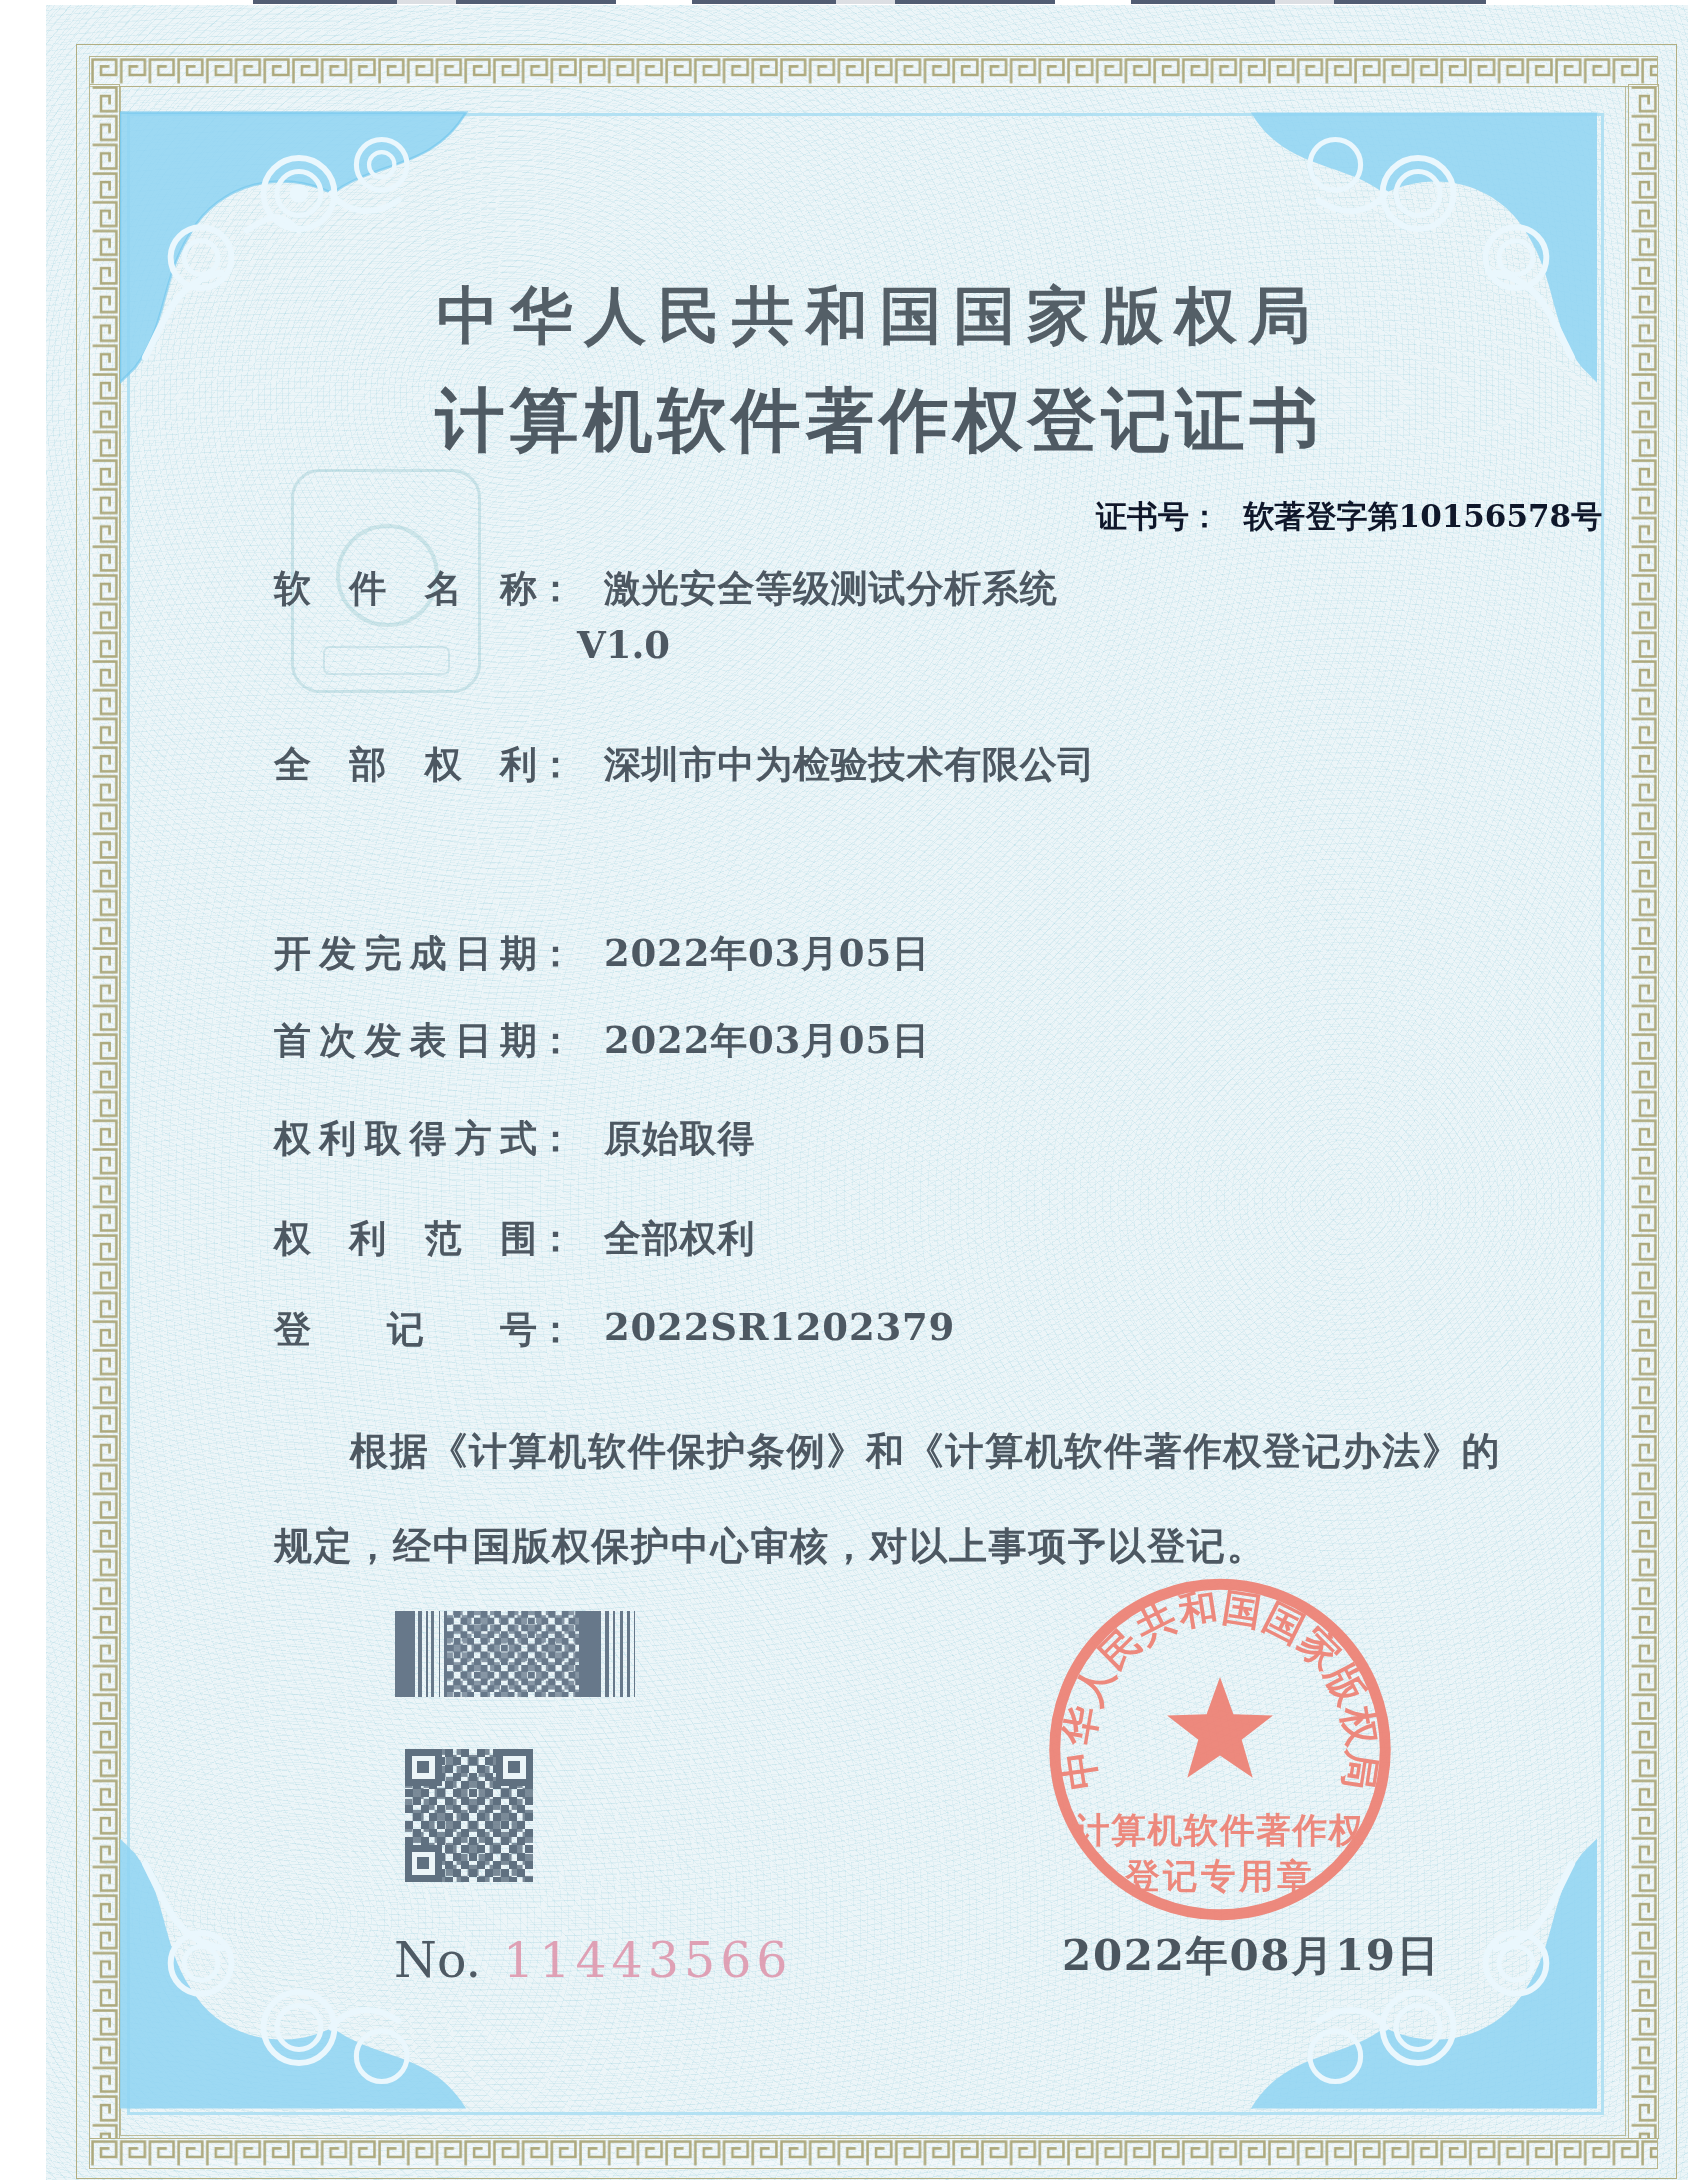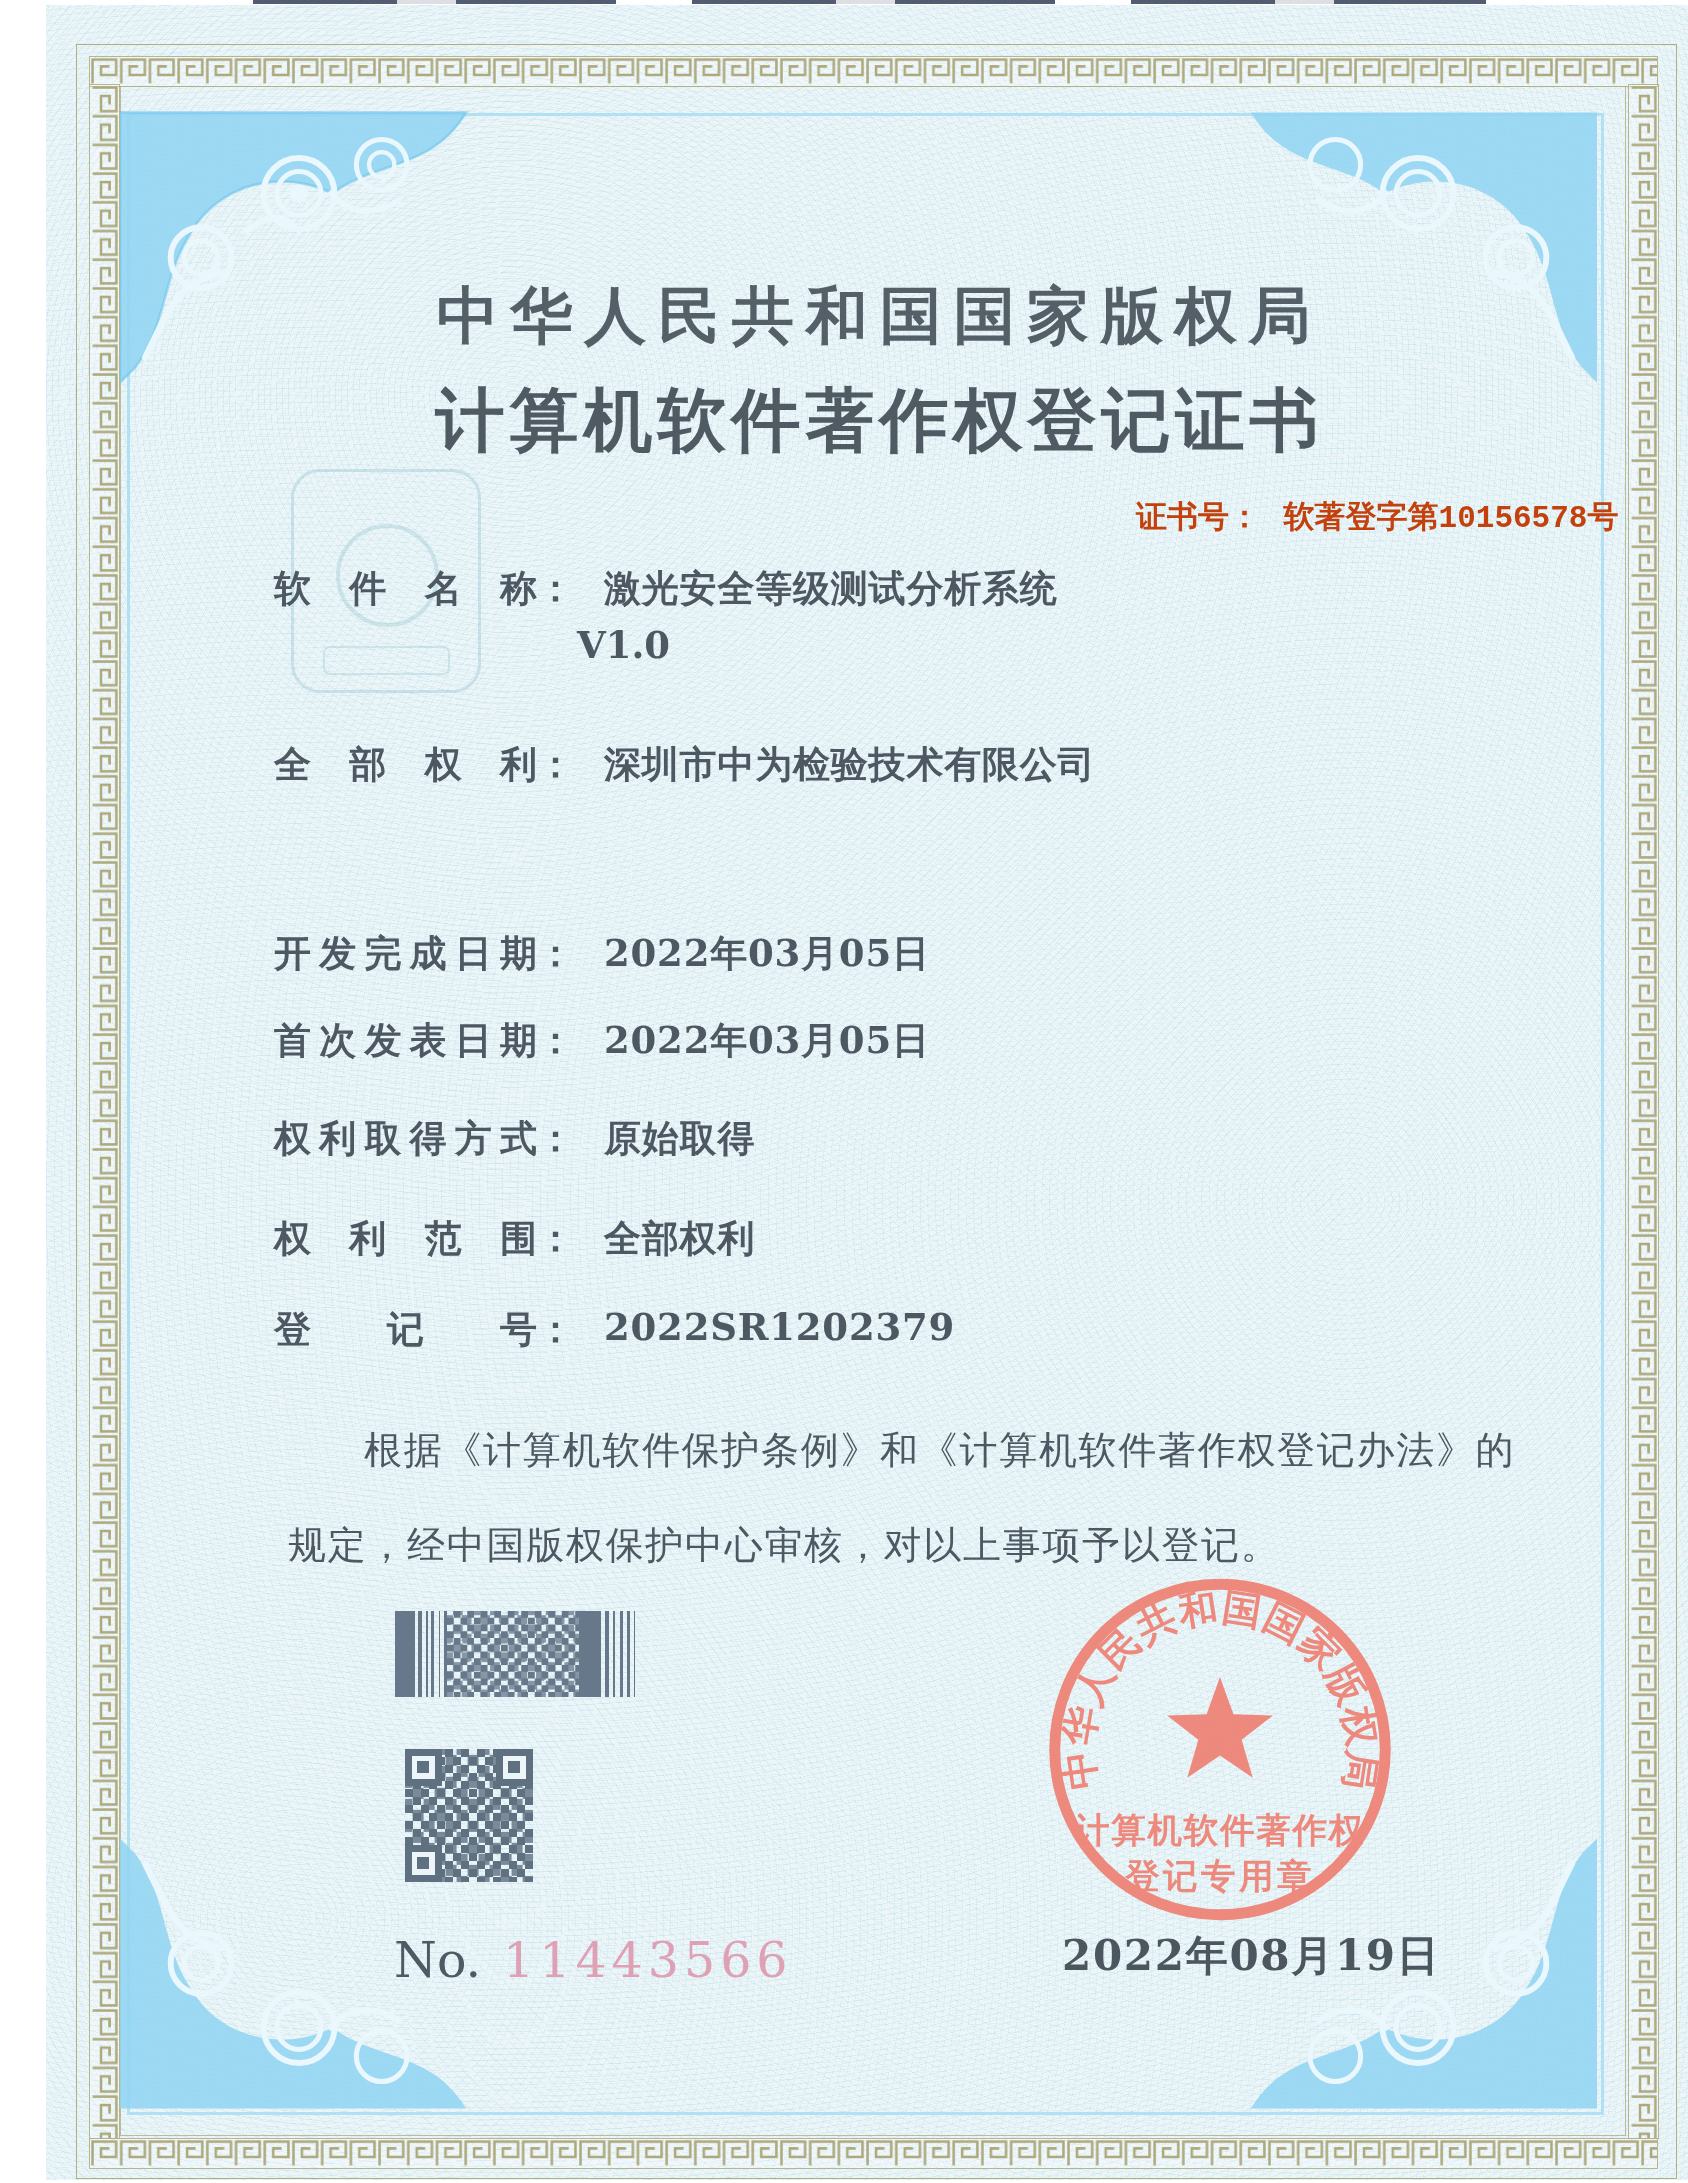--- a/index.html
+++ b/index.html
@@ -35,30 +35,30 @@
   .corner.br{left:1234px;top:1834px;transform:scale(-1,-1);}
 
   .watermark{position:absolute;left:291px;top:469px;width:184px;height:218px;border:3.4px solid rgba(125,185,195,.30);border-radius:29px;}
   .watermark .wm-circle{position:absolute;left:42px;top:52px;width:95px;height:95px;border:4.2px solid rgba(125,185,195,.28);border-radius:50%;}
   .watermark .wm-foot{position:absolute;left:29px;bottom:15px;width:123px;height:25px;border:2.5px solid rgba(125,185,195,.25);border-radius:6.8px;}
 
   .authority{position:absolute;left:46px;right:0;top:274px;text-align:center;font-size:62px;font-weight:bold;
     color:#545f67;letter-spacing:11.8px;}
   .cert-title{position:absolute;left:46px;right:0;top:375px;text-align:center;font-size:69px;font-weight:bold;
     color:#4f5a63;letter-spacing:5px;}
-  .cert-no{position:absolute;left:1136px;top:496px;font-size:31px;font-weight:bold;color:#c2410c;font-family:Liberation Mono, monospace;}
+  .cert-no{position:absolute;left:1096px;top:496px;font-size:31px;font-weight:bold;color:#0f172a;}
   .cert-no .cn-val{margin-left:23.6px;}
 
   .row{position:absolute;left:274px;font-size:37px;font-weight:bold;color:#4d5862;white-space:nowrap;}
   .row .lbl{display:inline-block;width:263px;text-align:justify;text-align-last:justify;vertical-align:top;}
   .row .colon{display:inline-block;vertical-align:top;}
   .row .val{display:inline-block;margin-left:30px;vertical-align:top;letter-spacing:0.8px;text-align:right;}
   .version-line{position:absolute;left:577px;top:623px;font-size:37px;font-weight:bold;color:#4d5862;}
 
-  .statement{position:absolute;left:288px;top:1403px;width:1233px;font-size:38px;font-weight:normal;
+  .statement{position:absolute;left:274px;top:1403px;width:1233px;font-size:38px;font-weight:bold;
     color:#4d5862;line-height:95px;letter-spacing:1.7px;}
   .statement .ln1{text-indent:76px;}
 
   
   .barcode{position:absolute;left:395px;top:1611px;width:240px;height:86px;display:flex;}
   .bc-solid-l{width:20px;height:100%;background:#67788a;}
   .bc-bars1{width:32px;height:100%;background:repeating-linear-gradient(90deg,transparent 0 3.4px,#67788a 3.4px 6.8px,transparent 6.8px 11px,#67788a 11px 12.7px);}
   .bc-matrix{flex:1;height:100%;
      background-image:repeating-conic-gradient(#67788a 0% 25%,transparent 0% 50%),repeating-conic-gradient(rgba(103,120,138,.75) 0% 25%,transparent 0% 50%);
      background-size:13.5px 13.5px,18.6px 18.6px;background-position:0 0,5.9px 4.2px;}

